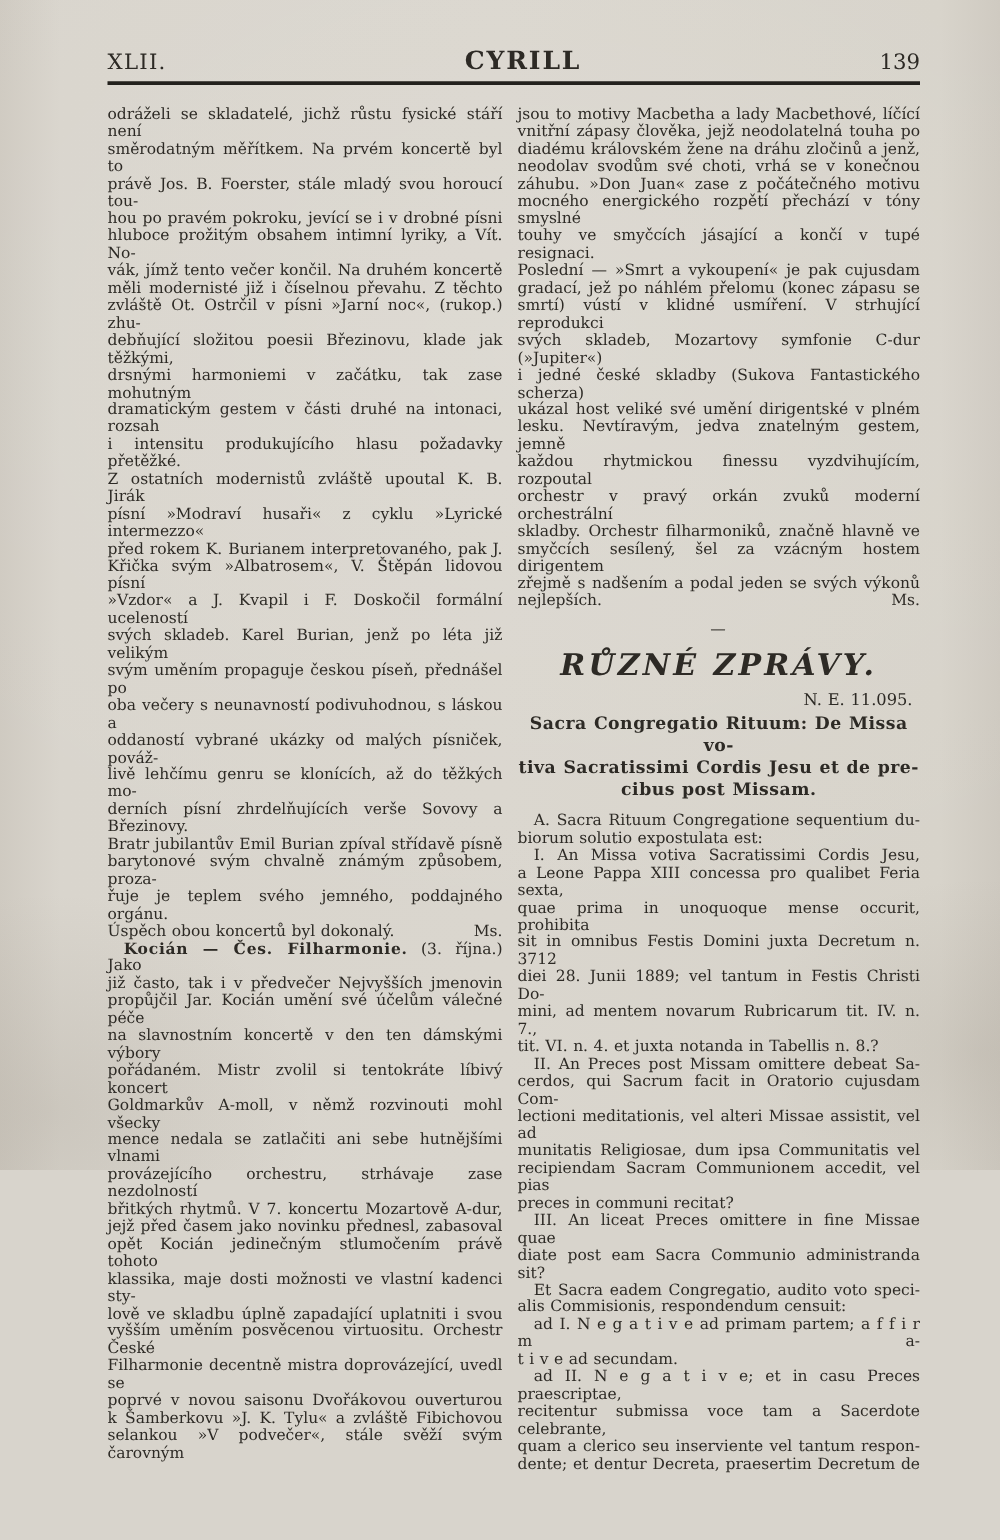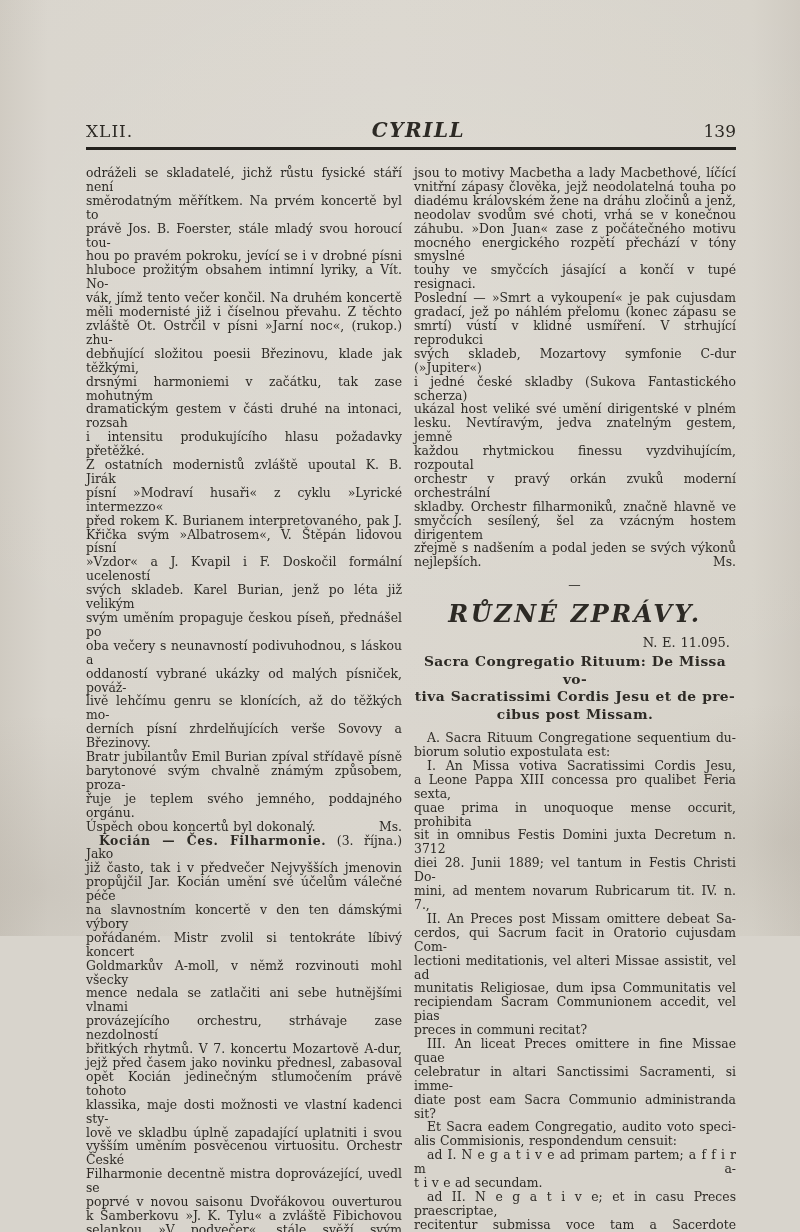--- a/index.html
+++ b/index.html
@@ -10,27 +10,27 @@
     background:#d8d4cc;
   }
   .page{
     position:relative;width:800px;height:936px;
     background:
       radial-gradient(ellipse 900px 700px at 55% 30%, rgba(255,255,255,0.10), rgba(0,0,0,0) 70%),
       radial-gradient(ellipse 300px 250px at 5% 95%, rgba(120,110,95,0.14), rgba(0,0,0,0) 70%),
       radial-gradient(ellipse 260px 200px at 98% 90%, rgba(120,110,95,0.12), rgba(0,0,0,0) 70%),
       linear-gradient(90deg, #cfcac1 0%, #d9d5cd 6%, #dad6ce 50%, #d7d3ca 94%, #cec9c0 100%);
     box-sizing:border-box;
-    padding:118px 64px 0 86px;
+    padding:36px 64px 0 86px;
   }
   
   .hdr{display:flex;align-items:baseline;justify-content:space-between;
        border-bottom:3px solid #23211d;padding-bottom:5px;}
   .hdr .vol{font-size:17px;letter-spacing:1px;}
-  .hdr .title{font-size:20px;font-weight:bold;letter-spacing:1.5px;font-style:italic;}
+  .hdr .title{font-size:20px;font-weight:bold;letter-spacing:1.5px;}
   .hdr .pg{font-size:17px;}
   
   .cols{display:flex;gap:12px;margin-top:16px;}
   .col{box-sizing:border-box;}
   .col-left{width:316px;}
   .col-right{width:322px;}
   .line{
     font-size:12.4px;line-height:13.9px;
     text-align:justify;text-align-last:justify;
     word-spacing:0.5px;
@@ -132,28 +132,28 @@
         <div class="line h2 center end">tiva Sacratissimi Cordis Jesu et de pre-</div>
         <div class="line h2 center end">cibus post Missam.</div>
         <div class="line indent gap">A. Sacra Rituum Congregatione sequentium du-</div>
         <div class="line end">biorum solutio expostulata est:</div>
         <div class="line indent">I. An Missa votiva Sacratissimi Cordis Jesu,</div>
         <div class="line">a Leone Pappa XIII concessa pro qualibet Feria sexta,</div>
         <div class="line">quae prima in unoquoque mense occurit, prohibita</div>
         <div class="line">sit in omnibus Festis Domini juxta Decretum n. 3712</div>
         <div class="line">diei 28. Junii 1889; vel tantum in Festis Christi Do-</div>
         <div class="line">mini, ad mentem novarum Rubricarum tit. IV. n. 7.,</div>
+        <div class="line end">tit. VI. n. 4. et juxta notanda in Tabellis n. 8.?</div>
         <div class="line indent">II. An Preces post Missam omittere debeat Sa-</div>
         <div class="line">cerdos, qui Sacrum facit in Oratorio cujusdam Com-</div>
         <div class="line">lectioni meditationis, vel alteri Missae assistit, vel ad</div>
         <div class="line">munitatis Religiosae, dum ipsa Communitatis vel</div>
         <div class="line">recipiendam Sacram Communionem accedit, vel pias</div>
         <div class="line end">preces in communi recitat?</div>
         <div class="line indent">III. An liceat Preces omittere in fine Missae quae</div>
-        <div class="line">celebratur in altari Sanctissimi Sacramenti, si imme-</div>
         <div class="line end">diate post eam Sacra Communio administranda sit?</div>
         <div class="line indent">Et Sacra eadem Congregatio, audito voto speci-</div>
         <div class="line end">alis Commisionis, respondendum censuit:</div>
         <div class="line indent">ad I. N e g a t i v e ad primam partem; a f f i r m a-</div>
         <div class="line end">t i v e ad secundam.</div>
         <div class="line indent">ad II. N e g a t i v e; et in casu Preces praescriptae,</div>
         <div class="line">recitentur submissa voce tam a Sacerdote celebrante,</div>
         <div class="line">quam a clerico seu inserviente vel tantum respon-</div>
         <div class="line">dente; et dentur Decreta, praesertim Decretum de</div>
       </div>

